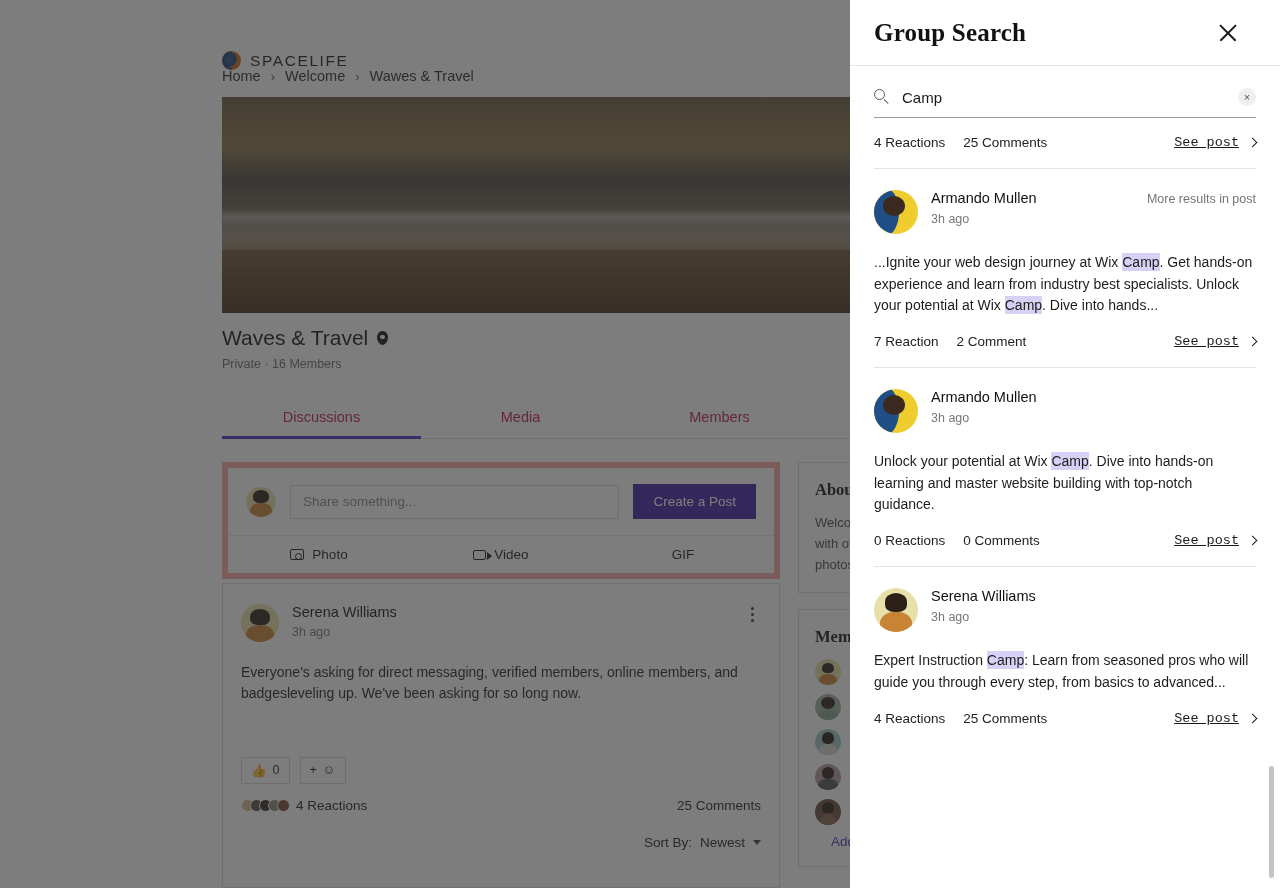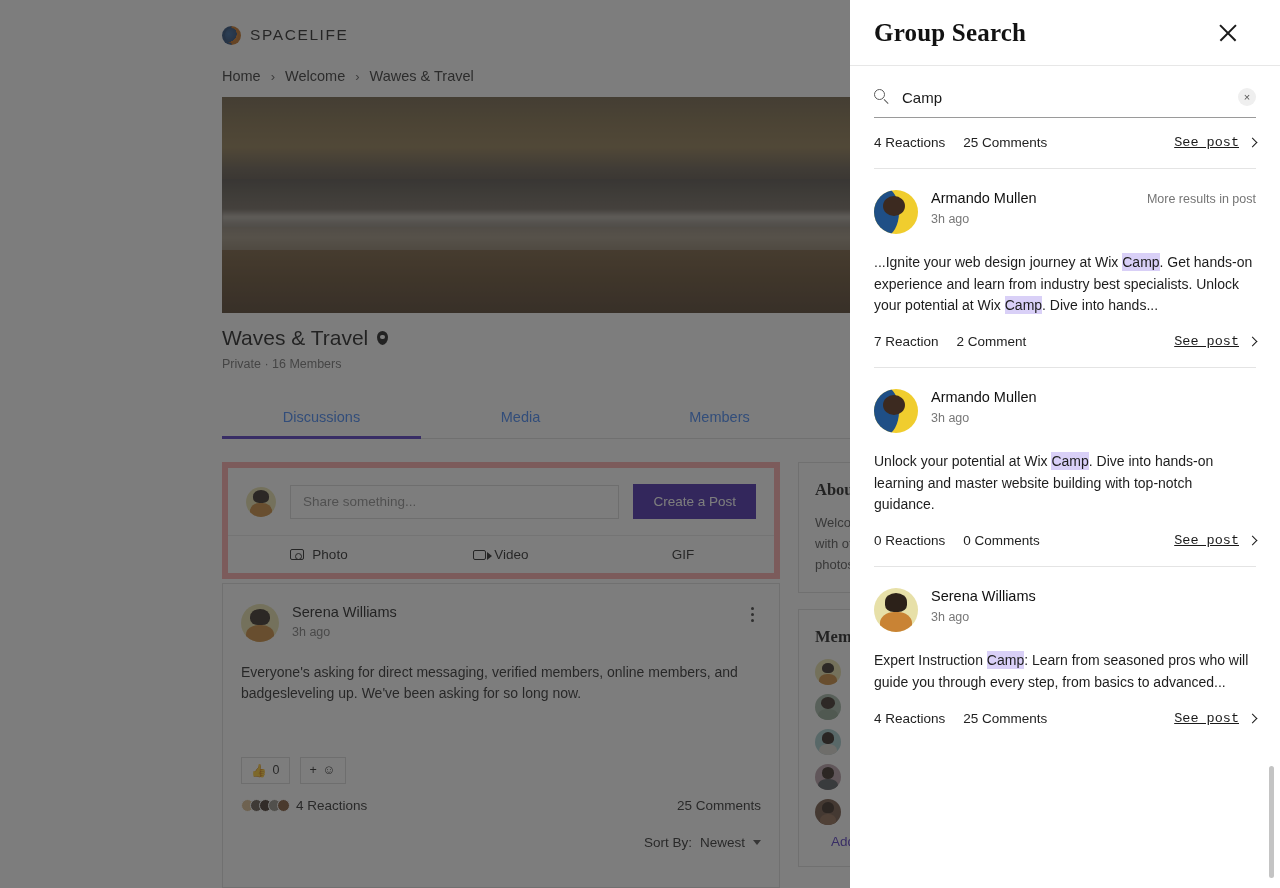--- a/index.html
+++ b/index.html
@@ -33,21 +33,21 @@
     width: 222px;
     background: #ffffff;
   }
 
   
   .topnav {
     position: absolute;
     left: 222px; top: 0;
     width: 1058px; height: 70px;
     display: flex;
-    align-items: center;
+    align-items: flex-end;
     background: #ffffff;
   }
   .brand {
     display: flex;
     align-items: center;
     gap: 9px;
   }
   .brand-logo {
     width: 19px; height: 19px;
     border-radius: 50%;
@@ -217,21 +217,21 @@
     position: absolute;
     left: 222px; top: 398px;
     width: 796px;
     border-bottom: 1px solid #dcdcdc;
     display: flex;
   }
   .tab {
     flex: 1;
     text-align: center;
     font-size: 14.5px;
-    color: #3b82f6;
+    color: #be185d;
     padding: 11px 0 13px;
     position: relative;
   }
   .tab.active::after {
     content: "";
     position: absolute;
     left: 0; right: 0; bottom: -1px;
     height: 2.6px;
     background: #4b2fbf;
   }

